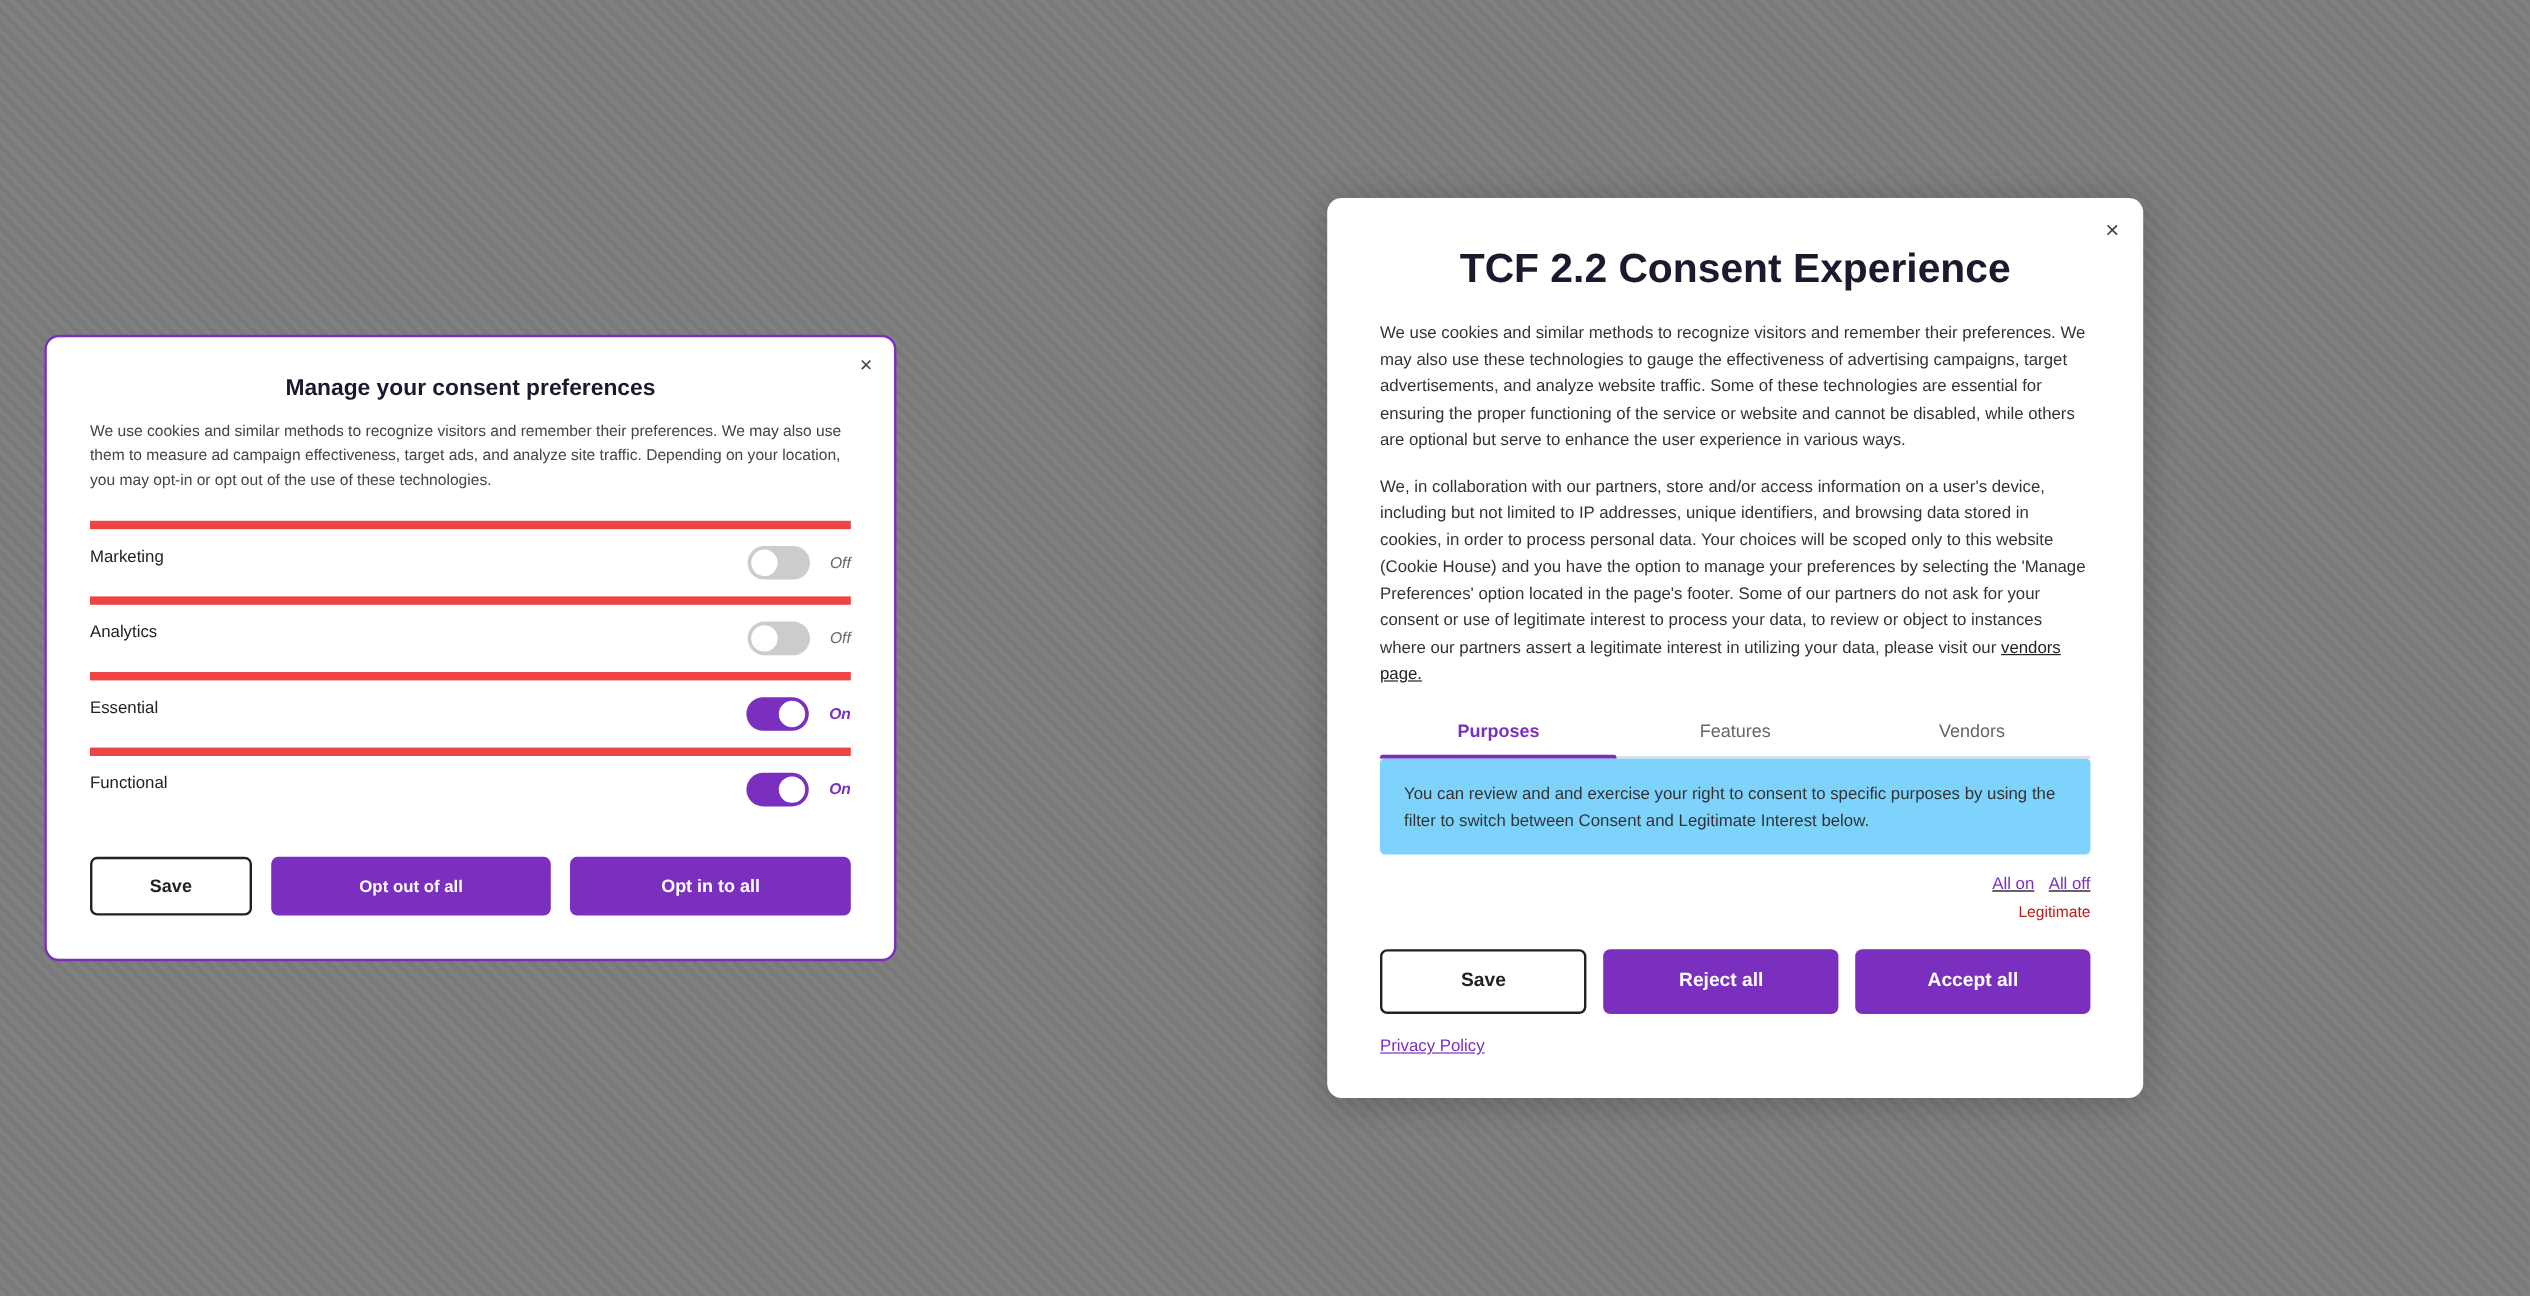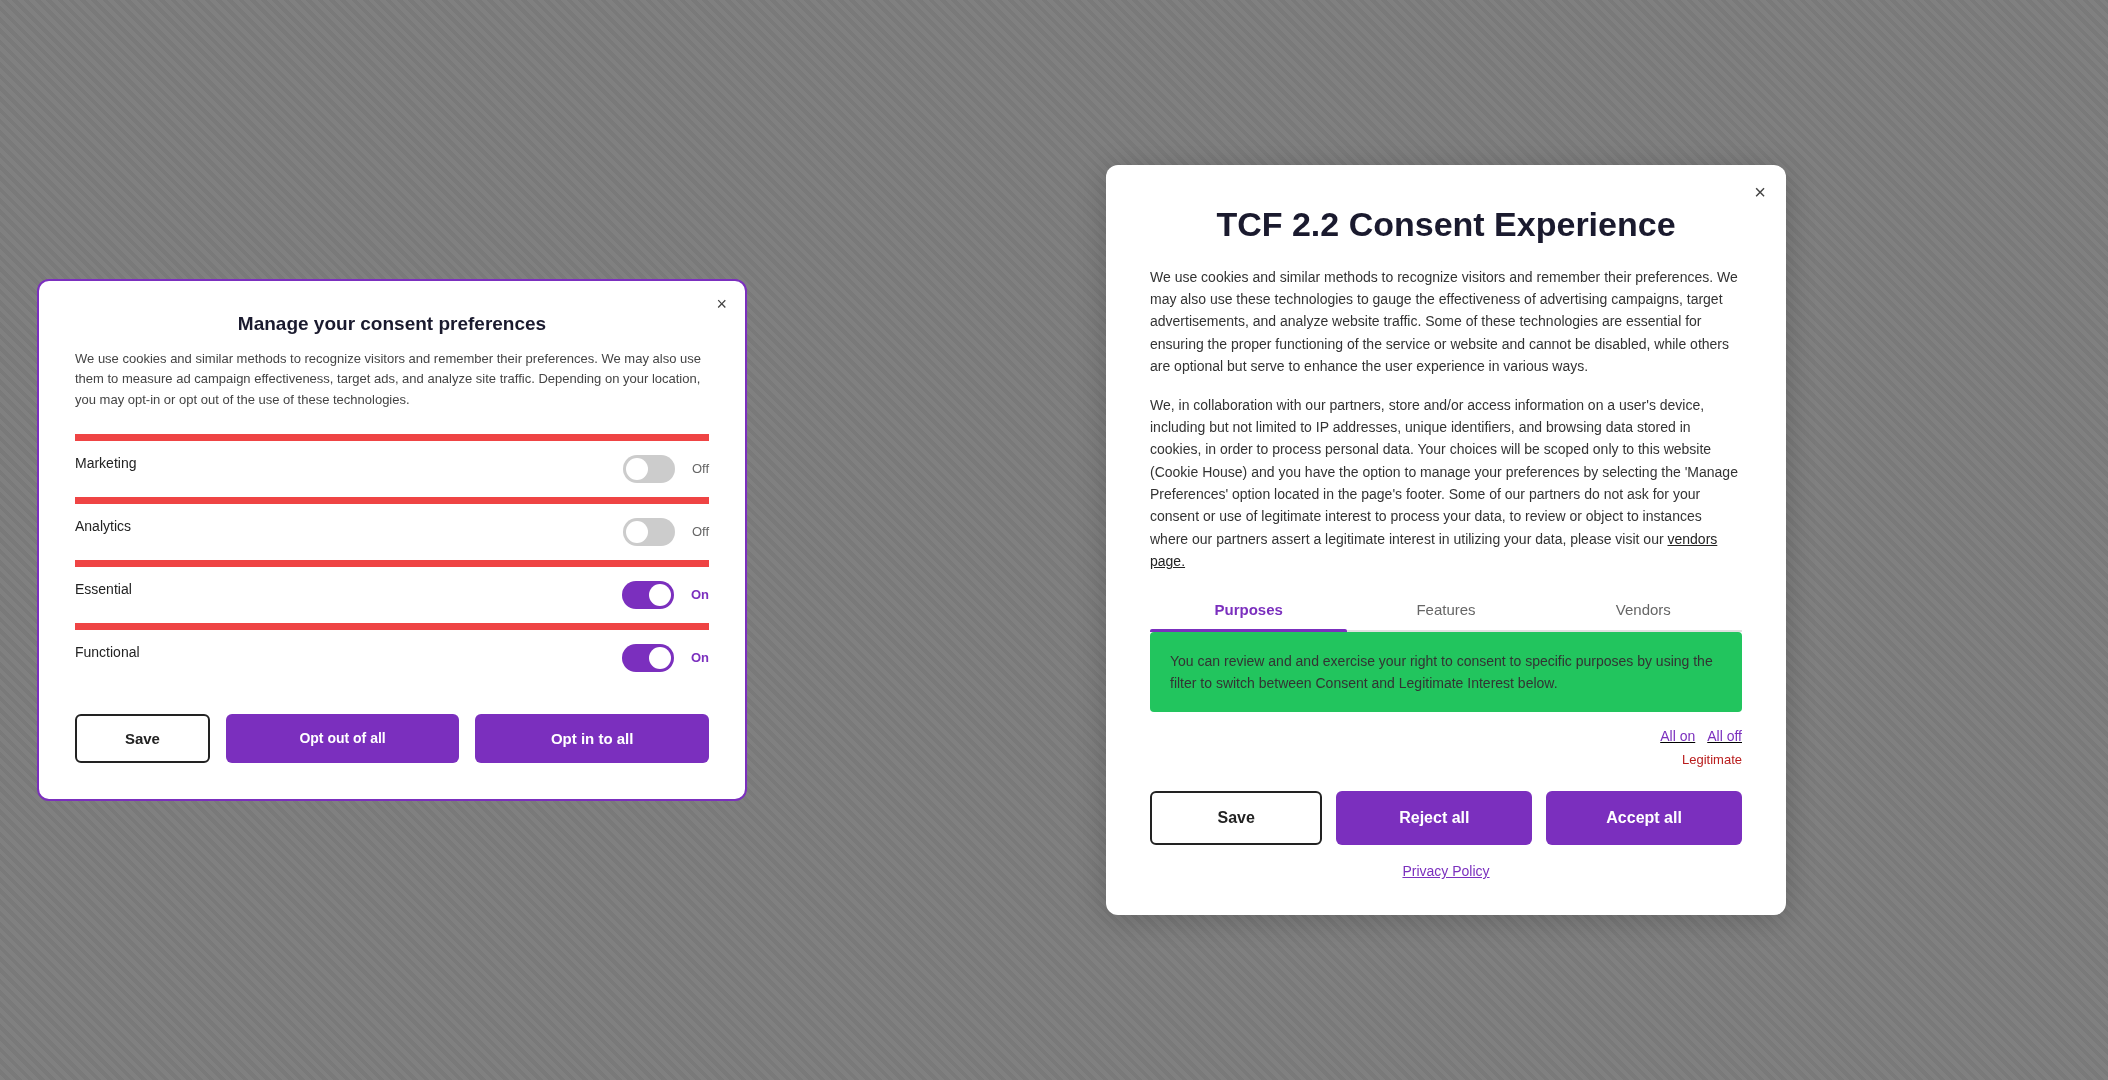--- a/index.html
+++ b/index.html
@@ -113,20 +113,21 @@
     }
 
     .toggle-track.on .toggle-thumb {
       transform: translateX(24px);
     }
 
     .toggle-wrapper {
       display: flex;
       align-items: center;
       gap: 17px;
+      font-style: italic;
     }
 
     .toggle-text-off { font-size: 13px; color: #666; }
     .toggle-text-on { font-size: 13px; color: #7b2fbe; font-weight: 600; }
 
     .buttons-row {
       display: flex;
       gap: 16px;
       margin-top: 28px;
     }
@@ -245,21 +246,21 @@
       position: absolute;
       bottom: -2px;
       left: 0;
       right: 0;
       height: 3px;
       background: #7b2fbe;
       border-radius: 2px 2px 0 0;
     }
 
     .tab-content-box {
-      background: #22c55e;
+      background: #7dd3fc;
       border-radius: 4px;
       padding: 18px 20px;
       margin-top: 0;
       font-size: 14px;
       color: #333;
       line-height: 1.6;
       margin-bottom: 16px;
     }
 
     .all-links {
@@ -320,21 +321,20 @@
       border: none;
       background: #7b2fbe;
       border-radius: 6px;
       font-size: 16px;
       font-weight: 700;
       color: #fff;
       cursor: pointer;
     }
 
     .privacy-link {
-      text-align: center;
       margin-top: 18px;
       font-size: 14px;
     }
 
     .privacy-link a {
       color: #7b2fbe;
       text-decoration: underline;
       cursor: pointer;
     }
   </style>

